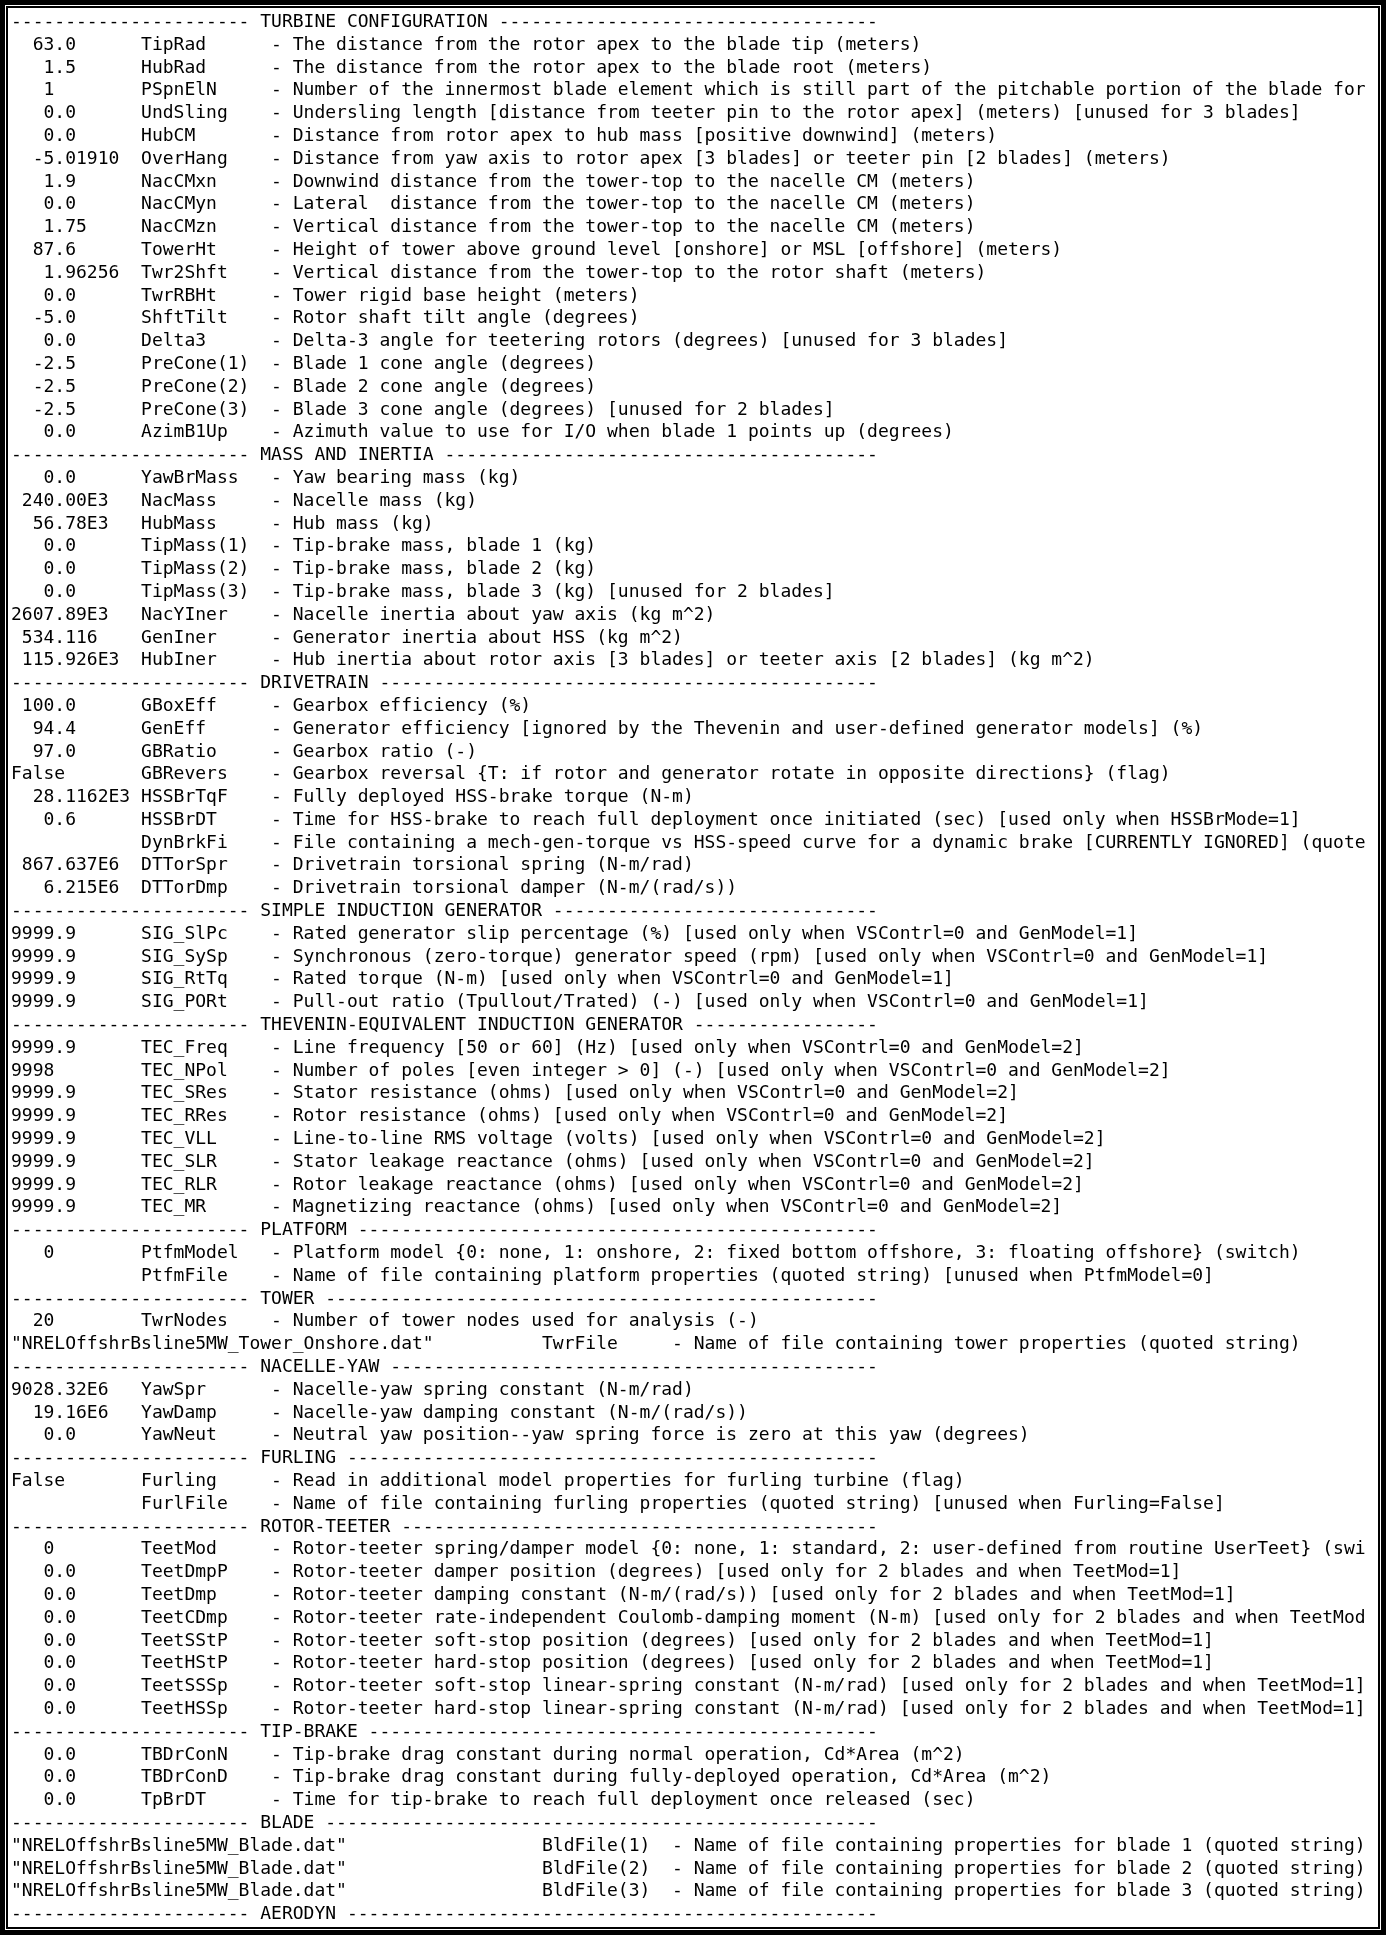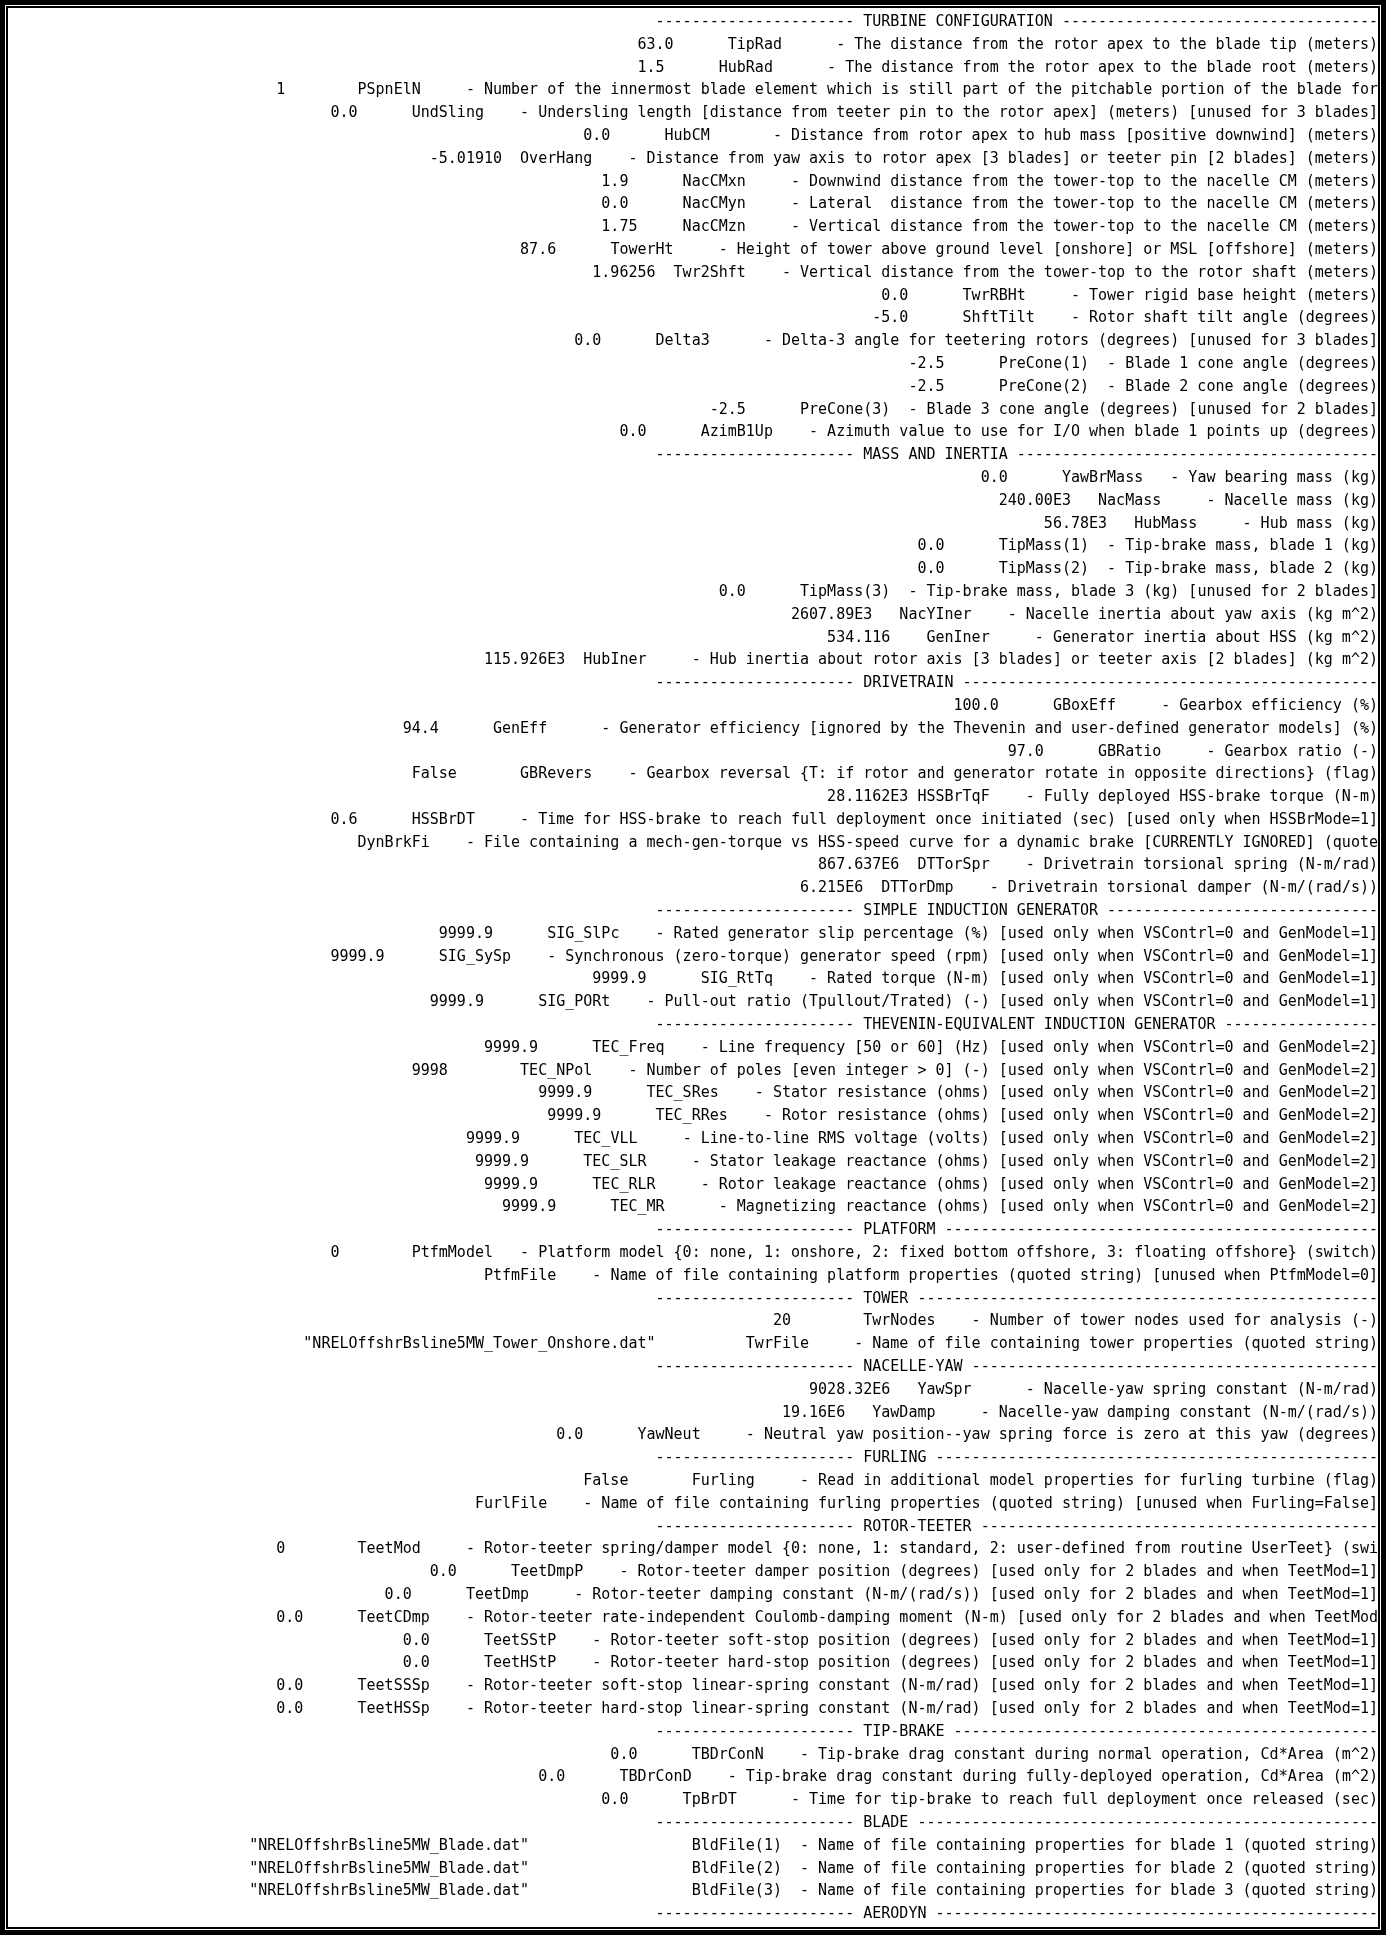--- a/index.html
+++ b/index.html
@@ -25,25 +25,24 @@
     box-sizing: border-box;
     width: 100%;
     height: 100%;
     border: 2px solid #000000;
     padding: 2px 0 0 3px;
     overflow: hidden;
     background: #ffffff;
   }
   .file-content {
     font-family: "DejaVu Sans Mono", "Liberation Mono", monospace;
-    font-size: 15px;
+    font-size: 18px;
     line-height: 22.8px;
     color: #000000;
     white-space: pre;
-    text-align: right;
   }
   .line {
     white-space: pre;
     height: 22.8px;
     overflow: hidden;
   }
 </style>
 </head>
 <body>
 

